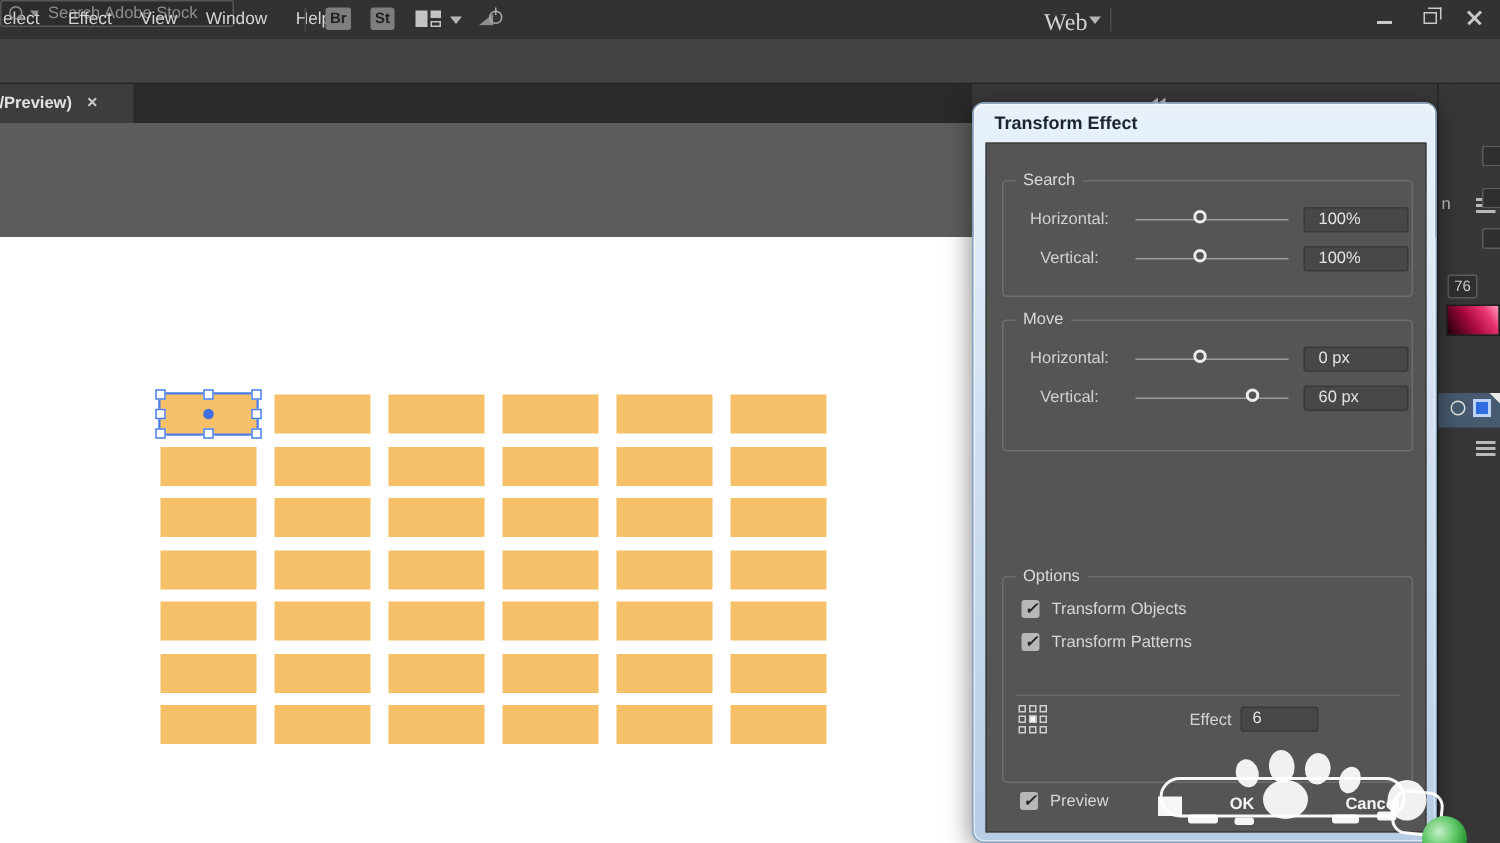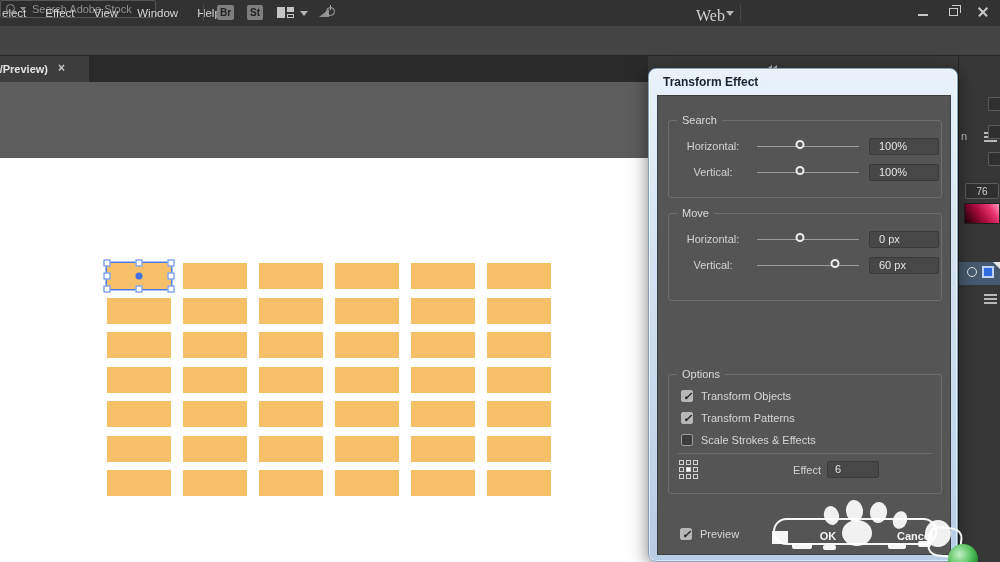--- a/index.html
+++ b/index.html
@@ -93,21 +93,21 @@
   .pasteboard{left:0;top:82px;width:1000px;height:76px;background:#5d5d5d;}
   .canvas{left:0;top:158px;width:1000px;height:404px;background:#ffffff;}
   .rect{position:absolute;}
   .handle{position:absolute;width:7px;height:7px;background:#fff;border:1.5px solid #4a7de8;transform:translate(-50%,-50%);}
   .cdot{position:absolute;left:50%;top:50%;width:7px;height:7px;border-radius:50%;background:#3f6fe0;transform:translate(-50%,-50%);}
 
   
   .dock{left:958px;top:56px;width:42px;height:506px;background:#373737;border-left:1px solid #262626;}
   .dock .hamb1{position:absolute;left:25px;top:76px;}
   .dock .stub{position:absolute;left:29px;width:13px;height:14px;background:#2f2f2f;border:1px solid #5c5c5c;border-radius:2px 0 0 2px;border-right:none;}
-  .dock .field76{position:absolute;left:6px;top:127px;width:34px;height:16px;background:#2f2f2f;border:1px solid #5c5c5c;border-radius:2px;color:#cfcfcf;font-size:10px;display:flex;align-items:center;justify-content:center;}
+  .dock .field76{position:absolute;left:6px;top:127px;width:20px;height:16px;background:#2f2f2f;border:1px solid #5c5c5c;border-radius:2px;color:#cfcfcf;font-size:10px;display:flex;align-items:center;justify-content:center;}
   .dock .gradsw{position:absolute;left:5px;top:147px;width:36px;height:21px;background:linear-gradient(55deg,#20000a 0%,#a80a3c 45%,#e8336f 75%,#ff9ec0 100%);border:1px solid #1f1f1f;}
   .dock .hamb2{position:absolute;left:25px;top:238px;}
   .dock .approw{position:absolute;left:0;top:206px;width:42px;height:23px;background:#475a70;}
   .dock .fold{position:absolute;right:0;top:0;width:0;height:0;border-top:8px solid #e8e8e8;border-left:8px solid transparent;}
   .dock .ringicon{position:absolute;left:8px;top:5px;width:10px;height:10px;border:1.6px solid #e2e2e2;border-radius:50%;}
   .dock .bluesq{position:absolute;left:23px;top:4px;width:12px;height:12px;background:#2e6ce0;border:2px solid #bcd2f6;}
   .dock .partial{position:absolute;left:2px;top:74px;color:#c4c4c4;font-size:11px;}
 
   
   .dialog{left:648px;top:68px;width:310px;height:494px;background:linear-gradient(180deg,#e9f2fb 0%,#d3e2f2 40%,#b7cde6 100%);border:1px solid #83a0bf;border-radius:8px;box-shadow:0 4px 18px rgba(0,0,0,.5), inset 0 0 0 1px rgba(255,255,255,.55);}
@@ -402,34 +402,30 @@
               <span class="tlabel">Vertical:</span>
               <span class="track">
                 <i class="thumb" style="left: 76%;"></i>
               </span>
               <span class="tfield">60 px</span>
             </div>
           </div>
       </div>
 
 
-      <div class="group" style="top:278px;height:120px;">
+      <div class="group" style="top:288px;height:138px;">
         <span class="gtitle">Options</span>
         <div class="checkcol" style="left:12px;text-align:right;">
             <div class="chkrow">
               <i class="cb cb-on"></i>
               <span class="chklabel">Transform Objects</span>
             </div>
             <div class="chkrow">
               <i class="cb cb-on"></i>
               <span class="chklabel">Transform Patterns</span>
-            </div>
-            <div class="chkrow">
-              <i class="cb cb-off"></i>
-              <span class="chklabel">Scale Strokes &amp; Effects</span>
             </div>
           </div>
         <div class="opt-div"></div>
         <span class="locator">
             <i></i>
             <i></i>
             <i></i>
             <i></i>
             <i class="mid"></i>
             <i></i>

